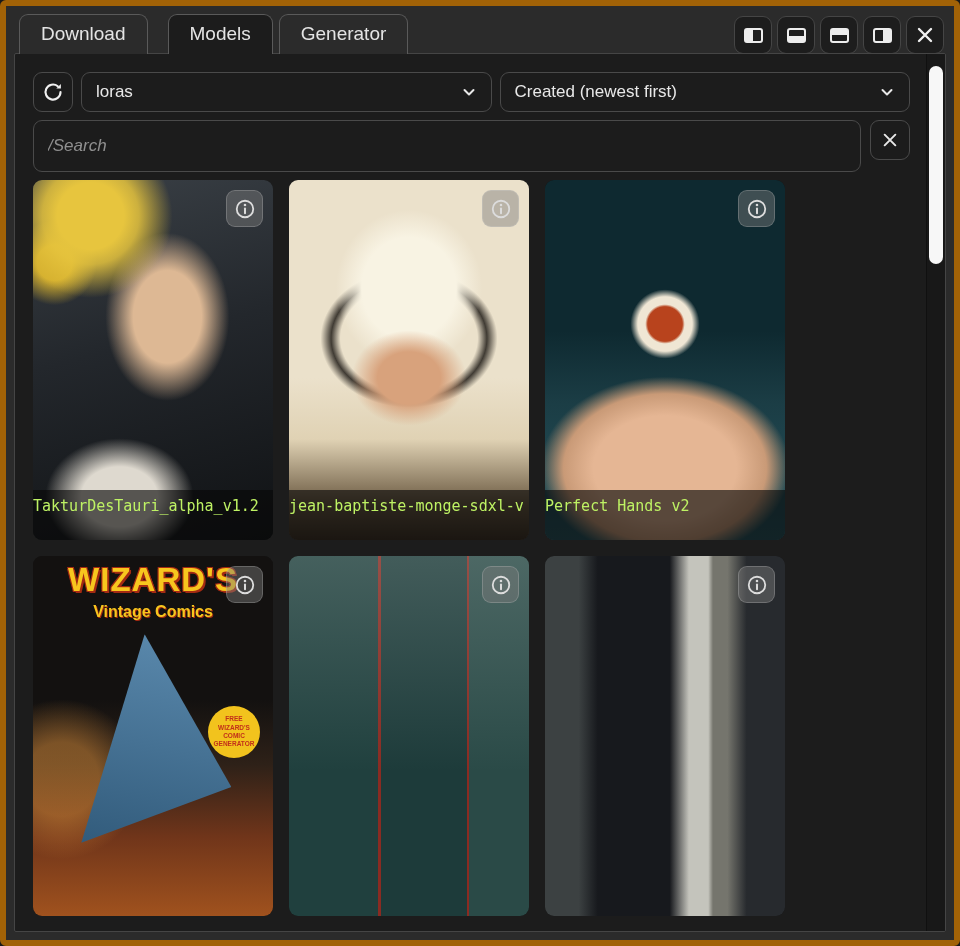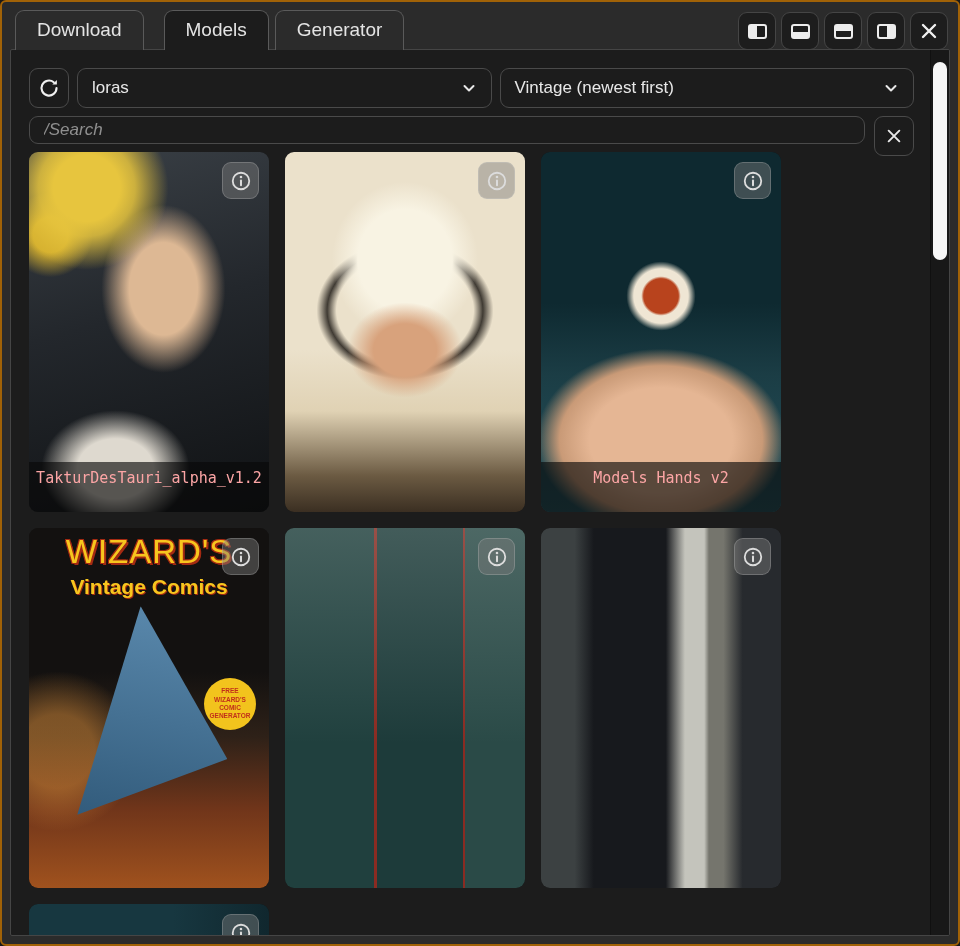--- a/index.html
+++ b/index.html
@@ -1,20 +1,20 @@
 <!DOCTYPE html>
 <html><head>
 <meta charset="utf-8">
 <style>
   * { margin:0; padding:0; box-sizing:border-box; }
   html,body { width:960px; height:946px; background:#191919; overflow:hidden;
               font-family:"Liberation Sans", sans-serif; }
 
   .window { position:relative; width:960px; height:946px; background:#2b2b2b;
-            border:2px solid #a16207; border-radius:6px; overflow:hidden; }
+            border:6px solid #a16207; border-radius:6px; overflow:hidden; }
 
   
   .tabbar { position:absolute; top:0; left:0; right:0; height:48px;
             display:flex; align-items:flex-end; padding:8px 10px 0 13px; gap:6px; }
   .tab { border:1px solid #5a5a5a; border-bottom:none; border-radius:9px 9px 0 0;
          padding:8px 21px 9px; font-size:19px; color:#e4e4e4; background:#2b2b2b;
          cursor:pointer; position:relative; z-index:1; }
   .tab.active { background:#1c1c1c; z-index:3; box-shadow:0 2px 0 #1c1c1c;margin-left:14px; }
 
   .winbtns { margin-left:auto; display:flex; gap:5px; align-self:flex-start; padding-top:2px; }
@@ -46,42 +46,42 @@
   .toolbar { display:flex; gap:8px; height:40px; }
   .refreshbtn { width:40px; height:40px; border:1px solid #4a4a4a; border-radius:9px;
                 background:#1c1c1c; display:flex; align-items:center; justify-content:center;
                 cursor:pointer; flex:0 0 auto; }
   .selectbox { flex:1 1 0; border:1px solid #4a4a4a; border-radius:9px; background:#1c1c1c;
                display:flex; align-items:center; padding:0 14px; color:#e8e8e8;
                font-size:17px; cursor:pointer; position:relative; }
   .selectbox .chev { margin-left:auto; }
 
   
-  .searchrow { display:flex; gap:9px; margin-top:8px; height:28px; }
+  .searchrow { display:flex; gap:9px; margin-top:8px; height:52px; }
   .searchinput { flex:1 1 auto; background:#1c1c1c; border:1px solid #4a4a4a; border-radius:9px;
                  color:#dddddd; font-size:17px; padding:0 14px; outline:none;
                  font-family:"Liberation Sans", sans-serif; }
   .searchinput::placeholder { color:#8f8f8f; font-style:italic; }
   .clearbtn { width:40px; height:40px; border:1px solid #4a4a4a; border-radius:9px;
               background:#1c1c1c; display:flex; align-items:center; justify-content:center;
               cursor:pointer; flex:0 0 auto; }
 
   
   .grid { margin-top:8px; display:grid; grid-template-columns:repeat(3,240px); gap:16px; }
   .card { width:240px; height:360px; border-radius:9px; position:relative; overflow:hidden;
           background:#111; cursor:pointer; }
   .art { position:absolute; inset:0; }
 
   .infobtn { position:absolute; top:10px; right:10px; width:37px; height:37px; border-radius:9px;
              background:rgba(125,125,125,.45); border:1px solid rgba(210,210,210,.25);
              display:flex; align-items:center; justify-content:center; cursor:pointer; z-index:4; }
 
   .namebar { position:absolute; left:0; right:0; bottom:0; height:50px;
-             background:rgba(8,8,8,.63); color:#fca5a5; z-index:3;
-             font:15px "DejaVu Sans Mono", monospace; text-align:center; line-height:33px;
+             background:rgba(8,8,8,.63); color:#bef264; z-index:3;
+             font:15px "DejaVu Sans Mono", monospace; line-height:33px;
              white-space:nowrap; overflow:hidden; }
 
   
   .art1 { background:
     radial-gradient(circle at 24% 10%, #e7c53e 0 9%, rgba(231,197,62,.85) 13%, rgba(231,197,62,0) 22%),
     radial-gradient(circle at 9% 23%, #d4af2e 0 5%, rgba(212,175,46,0) 12%),
     radial-gradient(ellipse 62px 84px at 56% 38%, #ddb894 0 55%, rgba(221,184,148,0) 100%),
     radial-gradient(ellipse 95px 75px at 36% 88%, #ded9cf 0 40%, rgba(222,217,207,0) 78%),
     linear-gradient(165deg, #3a4046 0%, #23272c 45%, #101214 100%); }
   .art2 { background:
@@ -104,24 +104,24 @@
     radial-gradient(ellipse 27px 46px at 75% 71%, #a8651c 0 55%, rgba(168,101,28,0) 92%),
     linear-gradient(180deg, #dcd7cb 0 28%, #cbb994 52%, #8a5c30 78%, #59381c 100%); }
   .art6 { background:
     radial-gradient(circle at 12% 62%, rgba(230,150,60,.45) 0 12%, rgba(0,0,0,0) 26%),
     linear-gradient(180deg, #131110 0 40%, #2e2118 58%, #70351a 78%, #a0521e 100%); }
   .art6 .hat { position:absolute; left:50%; top:80px; width:170px; height:215px;
                transform:translateX(-58%) rotate(-8deg);
                background:linear-gradient(200deg,#5d8cb0,#2e5777);
                clip-path:polygon(62% 0, 8% 92%, 100% 76%); }
   .ctitle { position:absolute; top:5px; left:0; right:0; text-align:center; z-index:2;
-            font-weight:400; font-size:33px; letter-spacing:1px; color:#f7c61e;
+            font-weight:700; font-size:33px; letter-spacing:1px; color:#f7c61e;
             text-shadow:2px 2px 0 #a42a12,-1px -1px 0 #a42a12,1px -1px 0 #a42a12,-1px 1px 0 #a42a12; }
   .csub { position:absolute; top:47px; left:0; right:0; text-align:center; z-index:2;
-          font-weight:700; font-size:21px; color:#f7c61e;
+          font-weight:700; font-size:16px; color:#f7c61e;
           text-shadow:1px 1px 0 #a42a12; }
   .badge { position:absolute; right:13px; top:150px; width:52px; height:52px; border-radius:50%;
            background:#f2c31d; color:#c2301a; font-weight:700; font-size:6.5px; line-height:1.3;
            display:flex; align-items:center; justify-content:center; text-align:center;
            padding:5px; z-index:2; text-transform:uppercase; }
 
   .artp1 { background:
     linear-gradient(180deg, rgba(200,210,205,.22) 0, rgba(0,0,0,0) 60%),
     linear-gradient(90deg,#20403e 0 37%,#8a2b22 37% 38.2%,#1d3b3a 38.2% 74%,#8a2b22 74% 75.2%,#2a4a47 75.2% 100%); }
   .artp2 { background:
@@ -179,21 +179,21 @@
             <path d="M20.6 3.2 L20.6 8.2 L15.6 8.2 Z" fill="#f0f0f0"></path>
           </svg>
         </div>
         <div class="selectbox">
           <span>loras</span>
           <svg class="chev" width="16" height="16" viewBox="0 0 16 16" fill="none">
             <path d="M3.5 6 L8 10.5 L12.5 6" stroke="#e8e8e8" stroke-width="2" stroke-linecap="round" stroke-linejoin="round"></path>
           </svg>
         </div>
         <div class="selectbox">
-          <span>Vintage (newest first)</span>
+          <span>Created (newest first)</span>
           <svg class="chev" width="16" height="16" viewBox="0 0 16 16" fill="none">
             <path d="M3.5 6 L8 10.5 L12.5 6" stroke="#e8e8e8" stroke-width="2" stroke-linecap="round" stroke-linejoin="round"></path>
           </svg>
         </div>
       </div>
 
       <div class="searchrow">
         <input class="searchinput" type="text" placeholder="/Search" style="">
         <div class="clearbtn">
           <svg width="16" height="16" viewBox="0 0 18 18">
@@ -218,32 +218,33 @@
 
         <div class="card">
           <div class="art art2"></div>
           <div class="infobtn">
             <svg width="22" height="22" viewBox="0 0 24 24" fill="none">
               <circle cx="12" cy="12" r="9" stroke="#dcdcdc" stroke-width="2"></circle>
               <circle cx="12" cy="7.6" r="1.4" fill="#dcdcdc"></circle>
               <rect x="10.9" y="10.4" width="2.2" height="7.2" rx="1.1" fill="#dcdcdc"></rect>
             </svg>
           </div>
+          <div class="namebar">jean-baptiste-monge-sdxl-v</div>
         </div>
 
         <div class="card">
           <div class="art art3"></div>
           <div class="infobtn">
             <svg width="22" height="22" viewBox="0 0 24 24" fill="none">
               <circle cx="12" cy="12" r="9" stroke="#dcdcdc" stroke-width="2"></circle>
               <circle cx="12" cy="7.6" r="1.4" fill="#dcdcdc"></circle>
               <rect x="10.9" y="10.4" width="2.2" height="7.2" rx="1.1" fill="#dcdcdc"></rect>
             </svg>
           </div>
-          <div class="namebar">Models Hands v2</div>
+          <div class="namebar">Perfect Hands v2</div>
         </div>
 
 
 
         <div class="card">
           <div class="art art6">
             <div class="hat"></div>
             <div class="ctitle">WIZARD'S</div>
             <div class="csub">Vintage Comics</div>
             <div class="badge">Free Wizard's Comic Generator</div>

